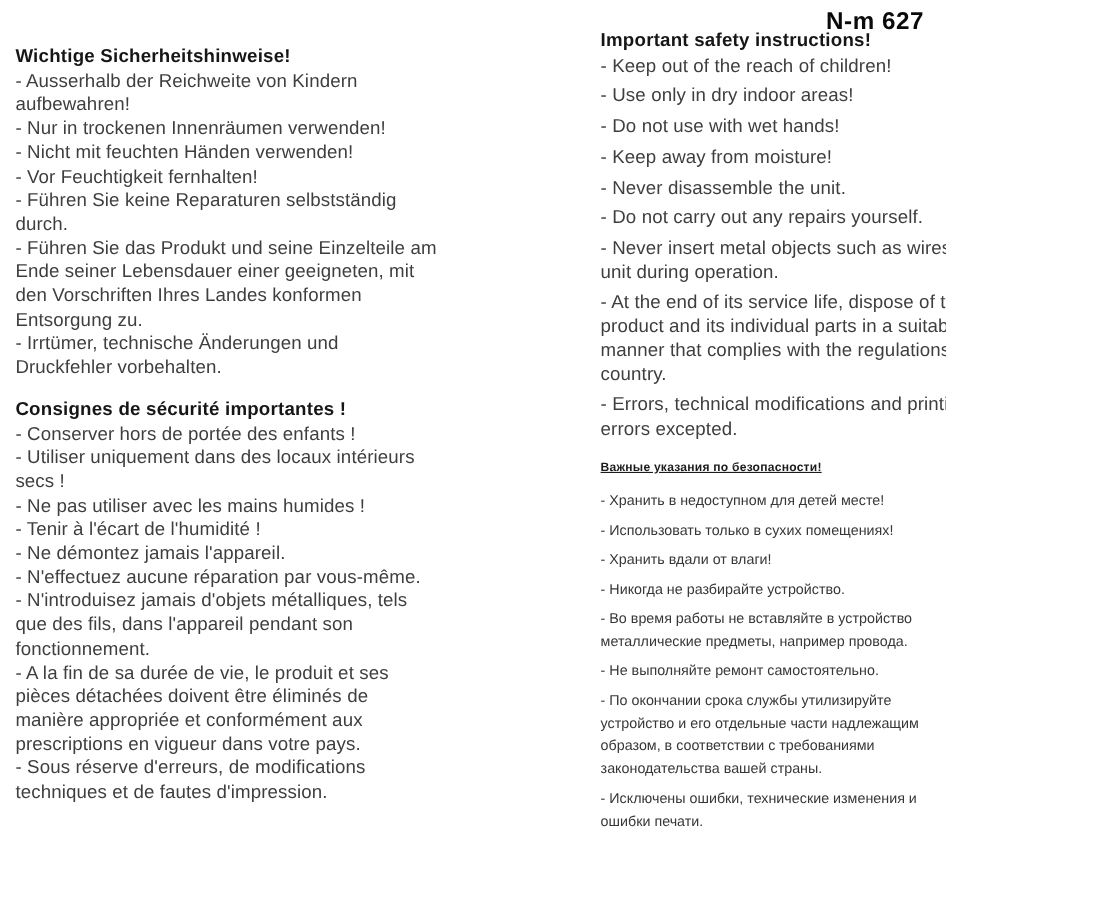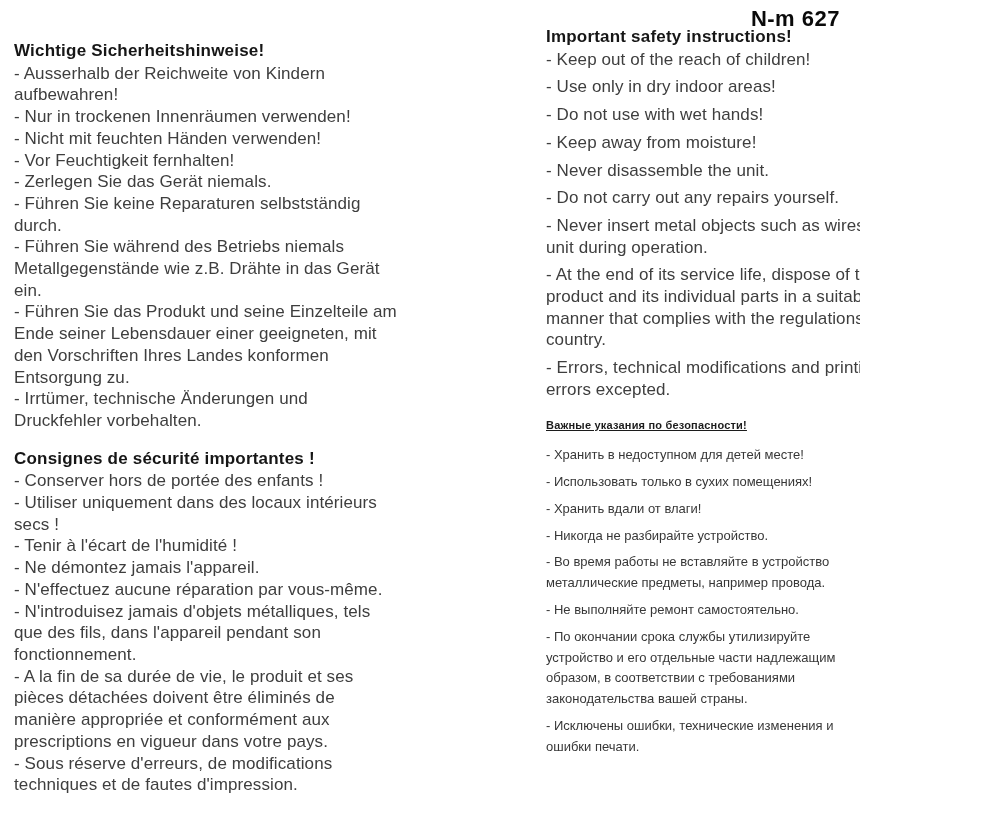--- a/index.html
+++ b/index.html
@@ -87,41 +87,38 @@
   <div class="col col-left">
 
     <section class="section-german">
       <h2 class="sec-heading">Wichtige Sicherheitshinweise!</h2>
       <div class="items tight">
           <p class="item">- Ausserhalb der Reichweite von Kindern
 aufbewahren!</p>
           <p class="item">- Nur in trockenen Innenräumen verwenden!</p>
           <p class="item">- Nicht mit feuchten Händen verwenden!</p>
           <p class="item">- Vor Feuchtigkeit fernhalten!</p>
-          <p class="item">- Zerlegen Sie das Gerät niemals.</p>
           <p class="item">- Führen Sie keine Reparaturen selbstständig
 durch.</p>
-          <p class="item">- Führen Sie während des Betriebs niemals
-Metallgegenstände wie z.B. Drähte in das Gerät
-ein.</p>
           <p class="item">- Führen Sie das Produkt und seine Einzelteile am
 Ende seiner Lebensdauer einer geeigneten, mit
 den Vorschriften Ihres Landes konformen
 Entsorgung zu.</p>
           <p class="item">- Irrtümer, technische Änderungen und
 Druckfehler vorbehalten.</p>
         </div>
     </section>
 
     <section class="section-french">
       <h2 class="sec-heading sec-gap">Consignes de sécurité importantes !</h2>
       <div class="items tight">
           <p class="item">- Conserver hors de portée des enfants !</p>
           <p class="item">- Utiliser uniquement dans des locaux intérieurs
 secs !</p>
+          <p class="item">- Ne pas utiliser avec les mains humides !</p>
           <p class="item">- Tenir à l'écart de l'humidité !</p>
           <p class="item">- Ne démontez jamais l'appareil.</p>
           <p class="item">- N'effectuez aucune réparation par vous-même.</p>
           <p class="item">- N'introduisez jamais d'objets métalliques, tels
 que des fils, dans l'appareil pendant son
 fonctionnement.</p>
           <p class="item">- A la fin de sa durée de vie, le produit et ses
 pièces détachées doivent être éliminés de
 manière appropriée et conformément aux
 prescriptions en vigueur dans votre pays.</p>

